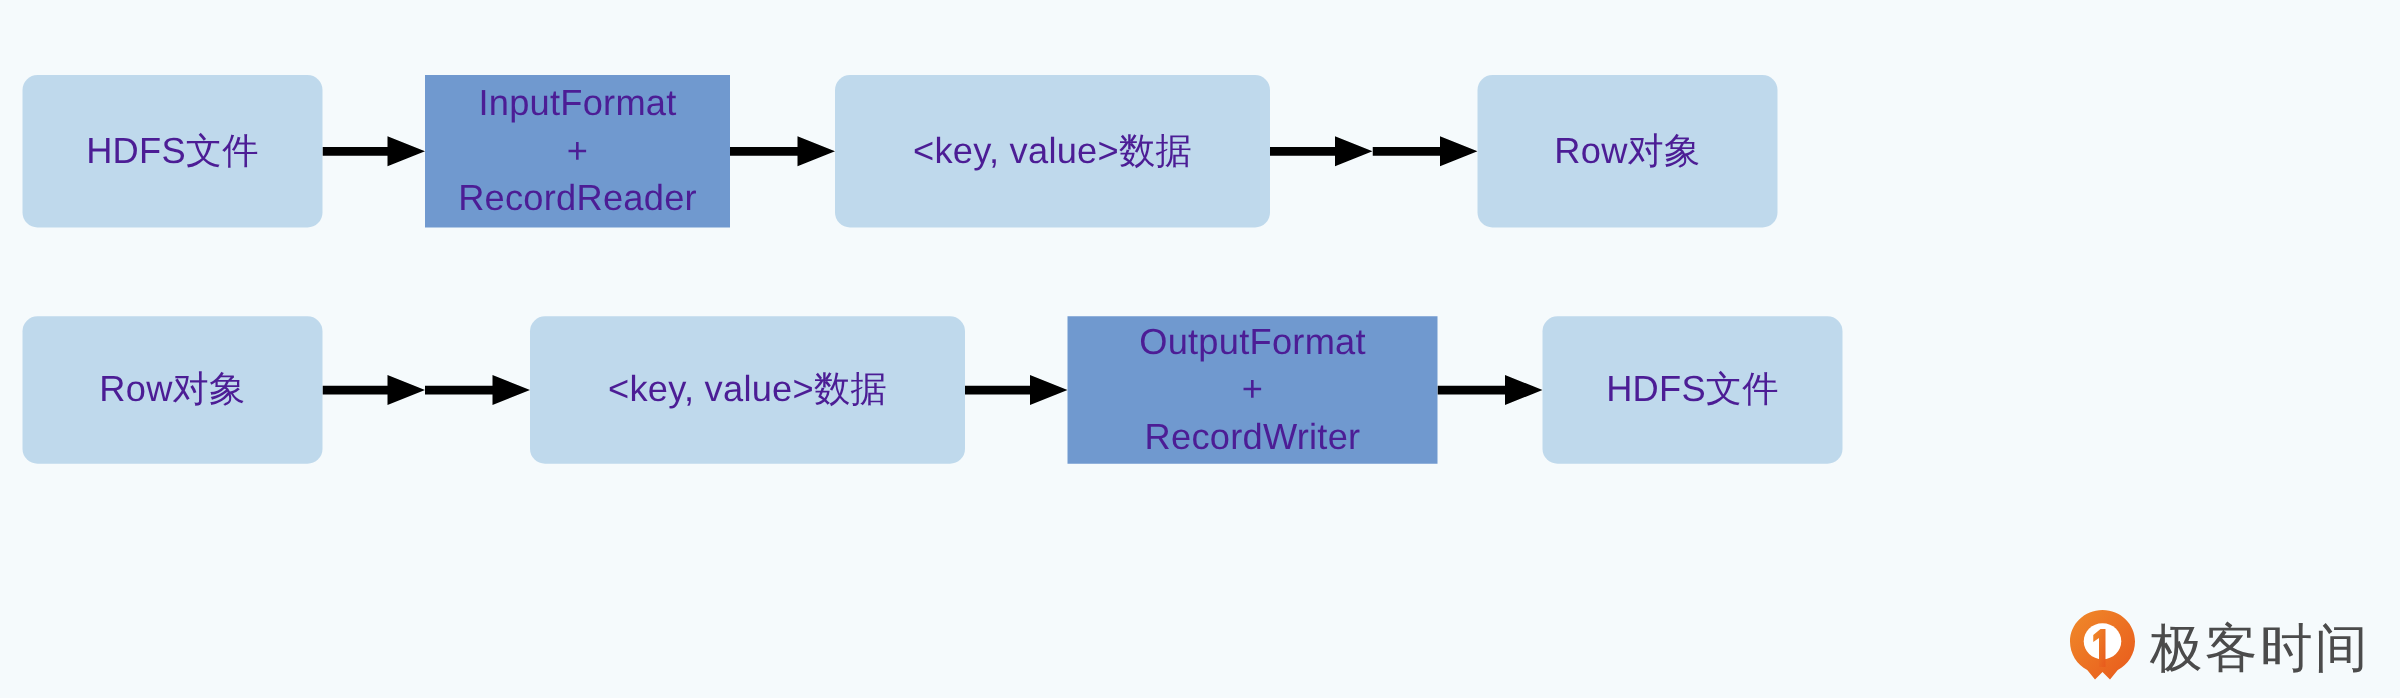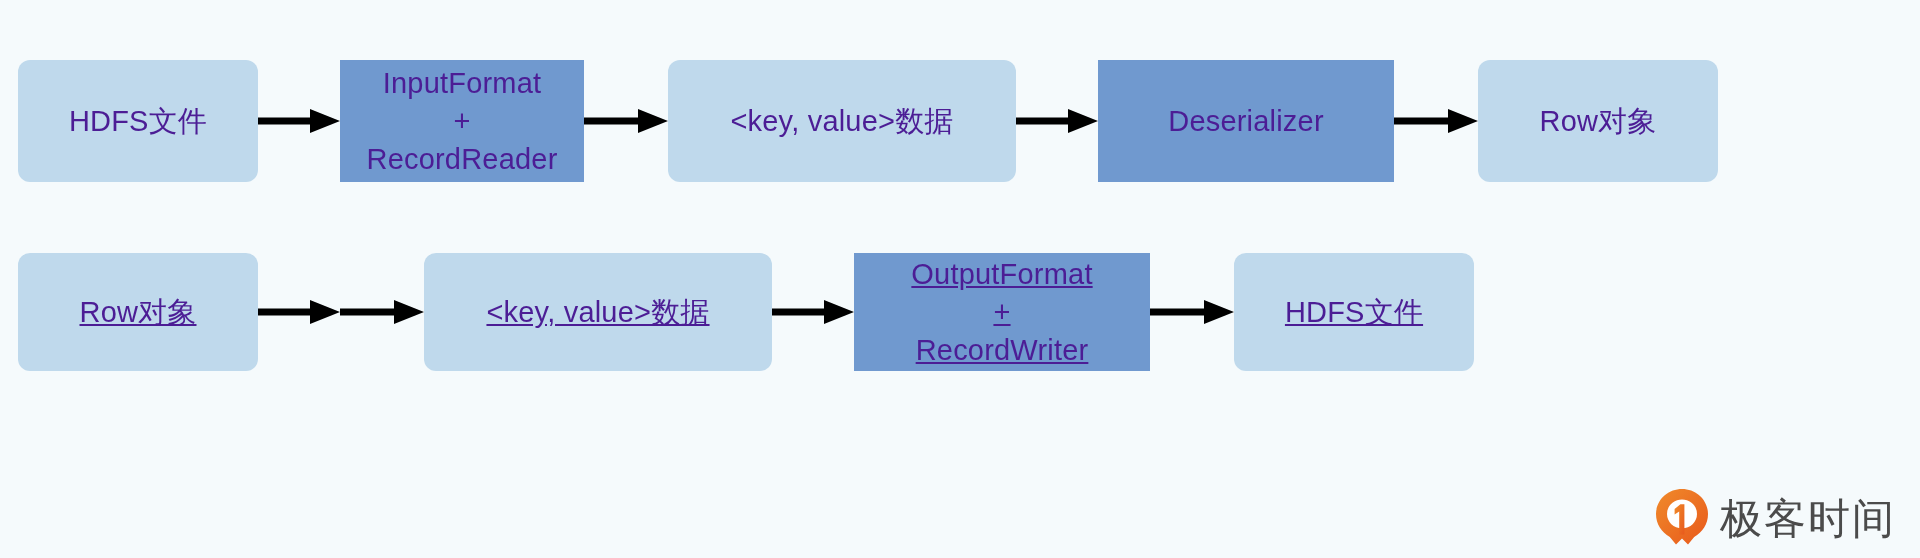--- a/index.html
+++ b/index.html
@@ -54,21 +54,21 @@
     background: #bfd9ec;
     border-radius: 12px;
   }
 
   .node.dark {
     background: #7099cf;
     border-radius: 0px;
   }
 
   #row-1 .node { height: 122px; }
-  #row-2 .node { height: 118px; text-decoration: underline; }
+  #row-2 .node { height: 118px; }
 
   
   .col-0 { width: 240px; }
   .col-1 { width: 244px; }
   .col-2 { width: 348px; }
   .col-3 { width: 296px; }
   .col-4 { width: 240px; }
 
   .arrow {
     flex: 0 0 auto;
@@ -129,21 +129,20 @@
     </div>
 
     <div class="node light col-2">&lt;key, value&gt;数据</div>
 
     <div class="arrow gap-c">
       <svg width="82" height="26" viewBox="0 0 82 26" aria-hidden="true">
         <path d="M0 9.5 H52 V1 L82 13 L52 25 V16.5 H0 Z" fill="#000000"></path>
       </svg>
     </div>
 
-    <div class="node dark col-3">Deserializer</div>
 
     <div class="arrow gap-d">
       <svg width="84" height="26" viewBox="0 0 84 26" aria-hidden="true">
         <path d="M0 9.5 H54 V1 L84 13 L54 25 V16.5 H0 Z" fill="#000000"></path>
       </svg>
     </div>
 
     <div class="node light col-4">Row对象</div>
   </div>
 

